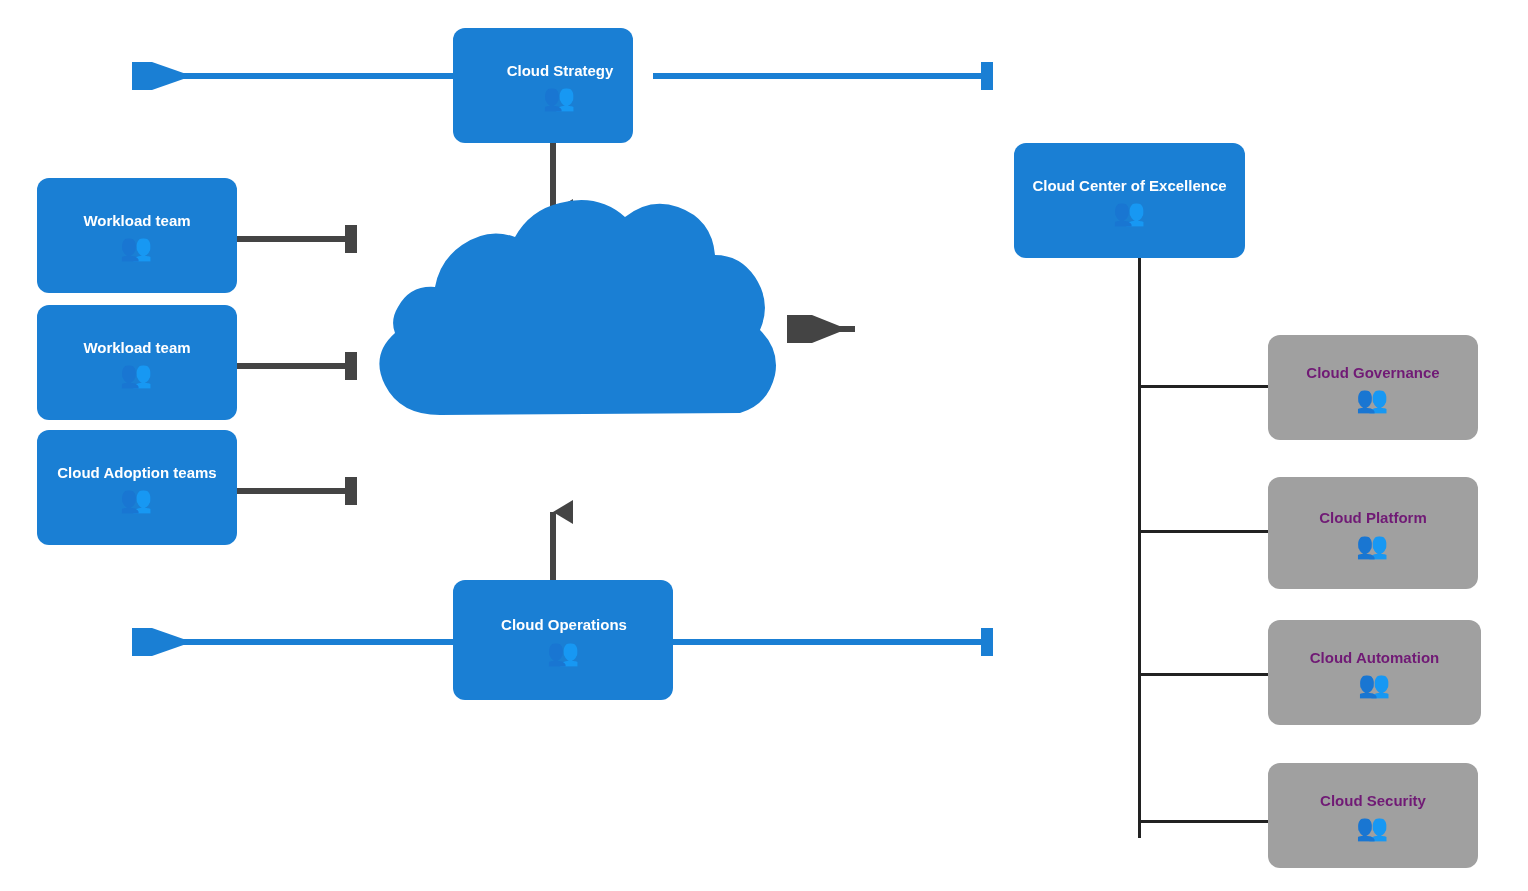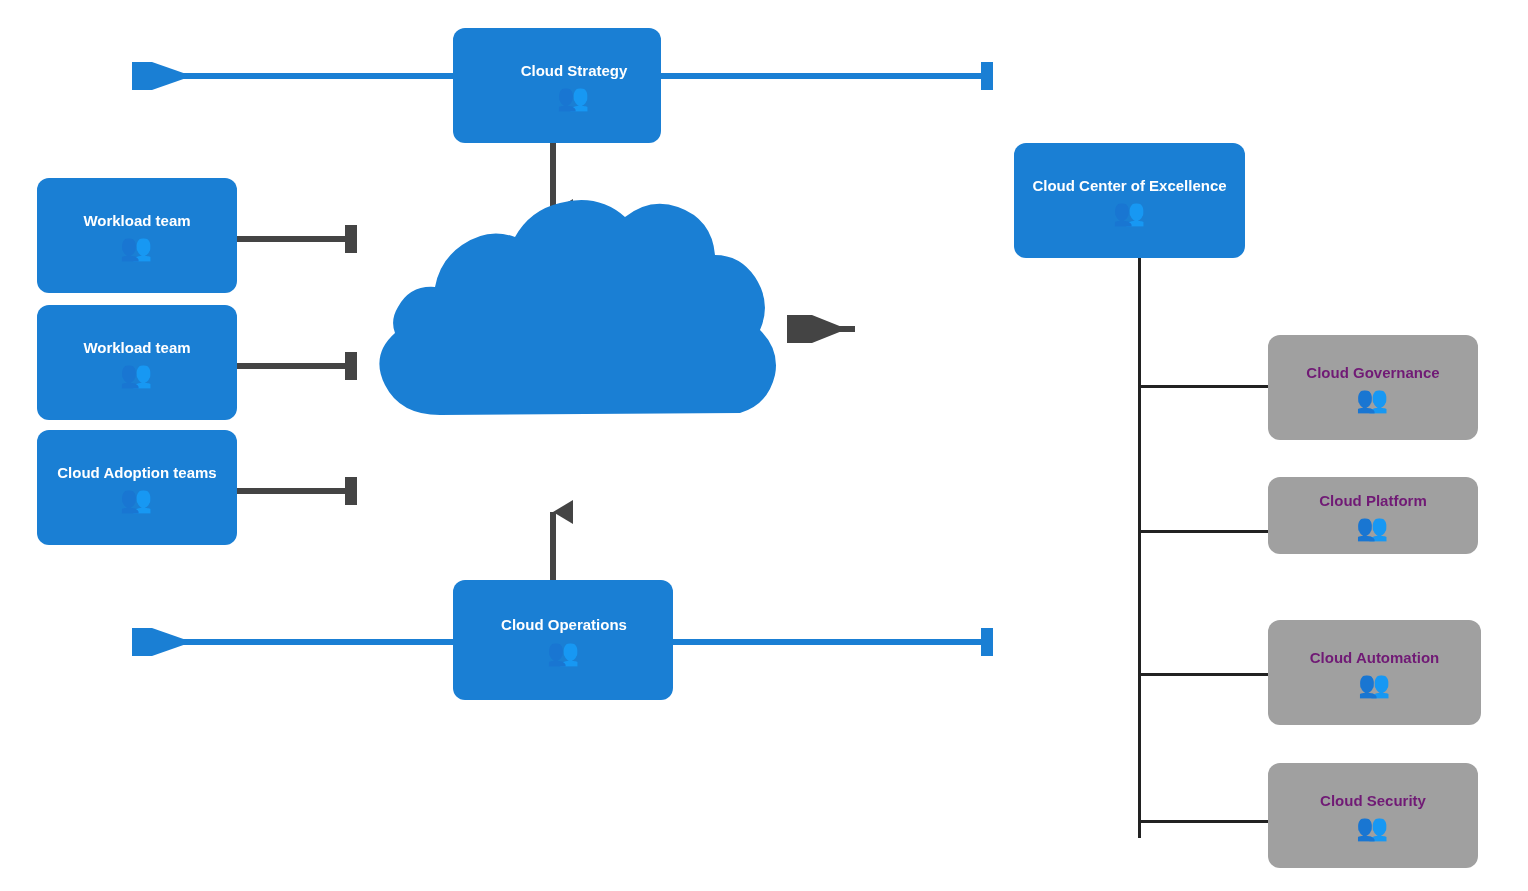--- a/index.html
+++ b/index.html
@@ -61,21 +61,21 @@
     .tree-line {
       position: absolute;
       background: #222;
     }
   </style>
 </head>
 <body>
 
 <div class="diagram">
 
-  <div class="box box-blue" style="left:453px; top:28px; width:208px; height:115px;padding-left:48px;">
+  <div class="box box-blue" style="left:453px; top:28px; width:180px; height:115px;padding-left:48px;">
     <span class="box-label">Cloud Strategy</span>
     <span class="box-icon">👥</span>
   </div>
 
   <svg class="arrow" style="left:120px; top:62px; width:335px; height:28px;" viewBox="0 0 335 28">
     <defs>
       <marker id="arrowhead-left-blue" markerWidth="10" markerHeight="7" refX="10" refY="3.5" orient="auto">
         <polygon points="10 0, 0 3.5, 10 7" fill="#1a7fd4"></polygon>
       </marker>
     </defs>
@@ -217,21 +217,21 @@
 
   <div class="tree-line" style="left:1138px; top:673px; width:130px; height:3px;"></div>
 
   <div class="tree-line" style="left:1138px; top:820px; width:130px; height:3px;"></div>
 
   <div class="box box-gray" style="left:1268px; top:335px; width:210px; height:105px;">
     <span class="box-label">Cloud Governance</span>
     <span class="box-icon">👥</span>
   </div>
 
-  <div class="box box-gray" style="left:1268px; top:477px; width:210px; height:77px;">
+  <div class="box box-gray" style="left:1268px; top:477px; width:210px; height:112px;">
     <span class="box-label">Cloud Platform</span>
     <span class="box-icon">👥</span>
   </div>
 
   <div class="box box-gray" style="left:1268px; top:620px; width:213px; height:105px;">
     <span class="box-label">Cloud Automation</span>
     <span class="box-icon">👥</span>
   </div>
 
   <div class="box box-gray" style="left:1268px; top:763px; width:210px; height:105px;">

